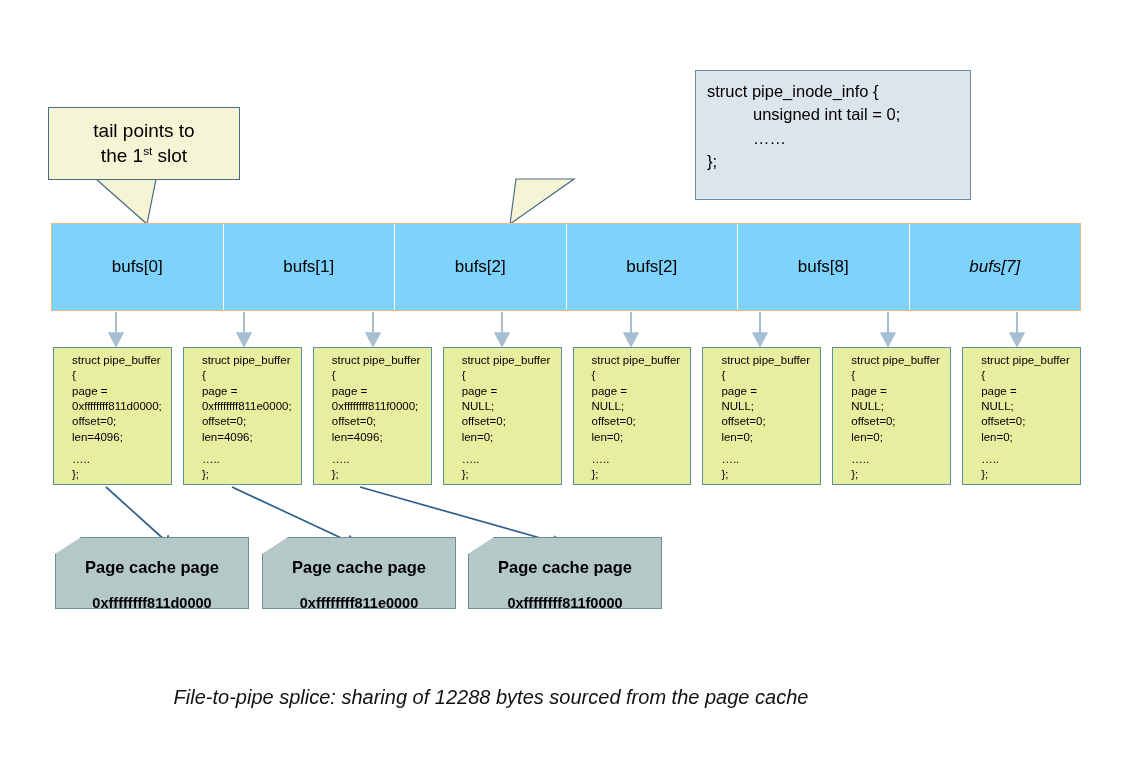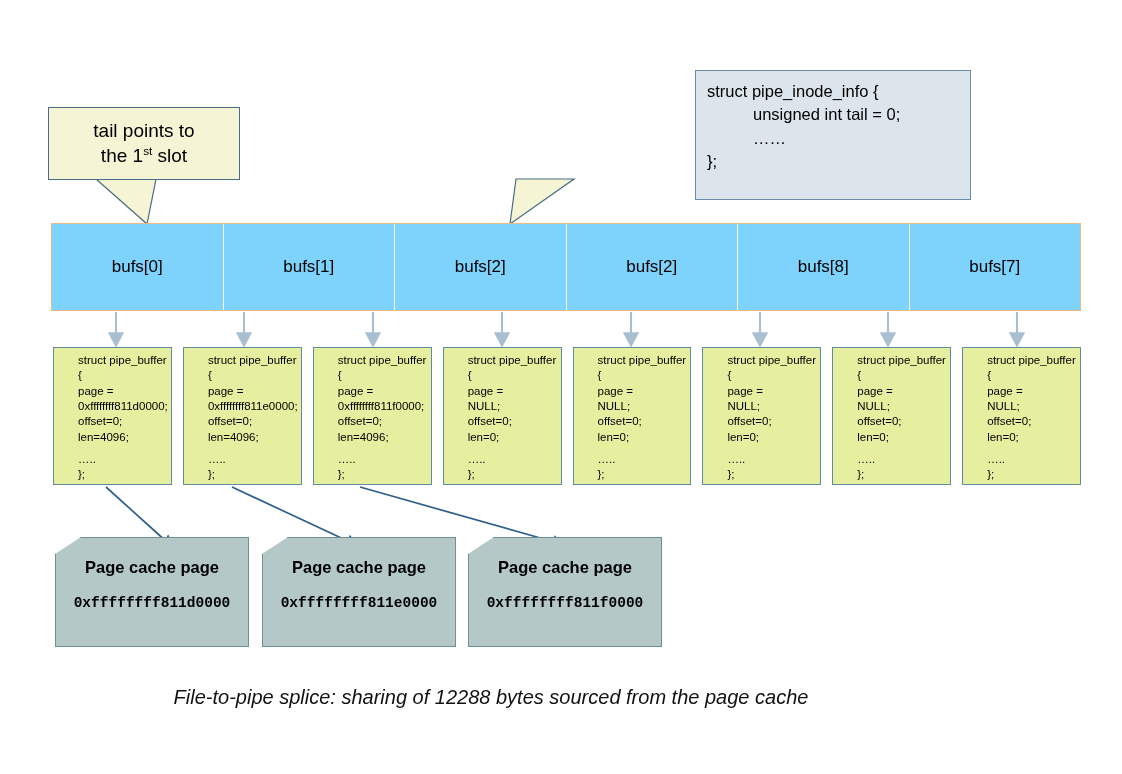--- a/index.html
+++ b/index.html
@@ -80,52 +80,52 @@
     flex: 1 1 0;
     background: #7dd3fc;
     border-right: 1px solid #ffffff;
     display: flex;
     align-items: center;
     justify-content: center;
     font-size: 17px;
     color: #000;
     box-sizing: border-box;
   }
-  .bufs-cell:last-child { border-right: none; }
+  .bufs-cell:last-child { border-right: none; font-style: italic; }
 
   
   #pbuf-row {
     position: absolute;
     left: 53px;
     top: 347px;
     width: 1028px;
     height: 138px;
     display: flex;
     gap: 11px;
     z-index: 2;
   }
   .pbuf {
     flex: 1 1 0;
     background: #e6eea0;
     border: 1px solid #5f8ba3;
     box-sizing: border-box;
-    padding: 5px 0 0 24px;
+    padding: 5px 0 0 18px;
     font-size: 11.5px;
     line-height: 1.335;
     color: #000;
     overflow: hidden;
   }
   .pbuf .t { white-space: nowrap; }
   .pbuf .gap { height: 7px; }
 
   
   .pcache {
     position: absolute;
     width: 194px;
-    height: 110px;
+    height: 72px;
     background: #b4c8c8;
     border: 1px solid #6f8f96;
     box-sizing: border-box;
     -webkit-clip-path: polygon(26px 0, 100% 0, 100% 100%, 0 100%, 0 17px);
     clip-path: polygon(26px 0, 100% 0, 100% 100%, 0 100%, 0 17px);
     z-index: 2;
     display: flex;
     flex-direction: column;
     align-items: center;
   }
@@ -133,21 +133,21 @@
     margin-top: 20px;
     font-size: 16.5px;
     font-weight: bold;
     color: #000;
     white-space: nowrap;
   }
   .pcache .addr {
     margin-top: 18px;
     font-size: 14.5px;
     font-weight: bold;
-    font-family: Liberation Mono, monospace;
+    font-family: Liberation Sans, sans-serif;
     color: #000;
     white-space: nowrap;
   }
 
   
   #caption {
     position: absolute;
     left: 0;
     top: 686px;
     width: 982px;

